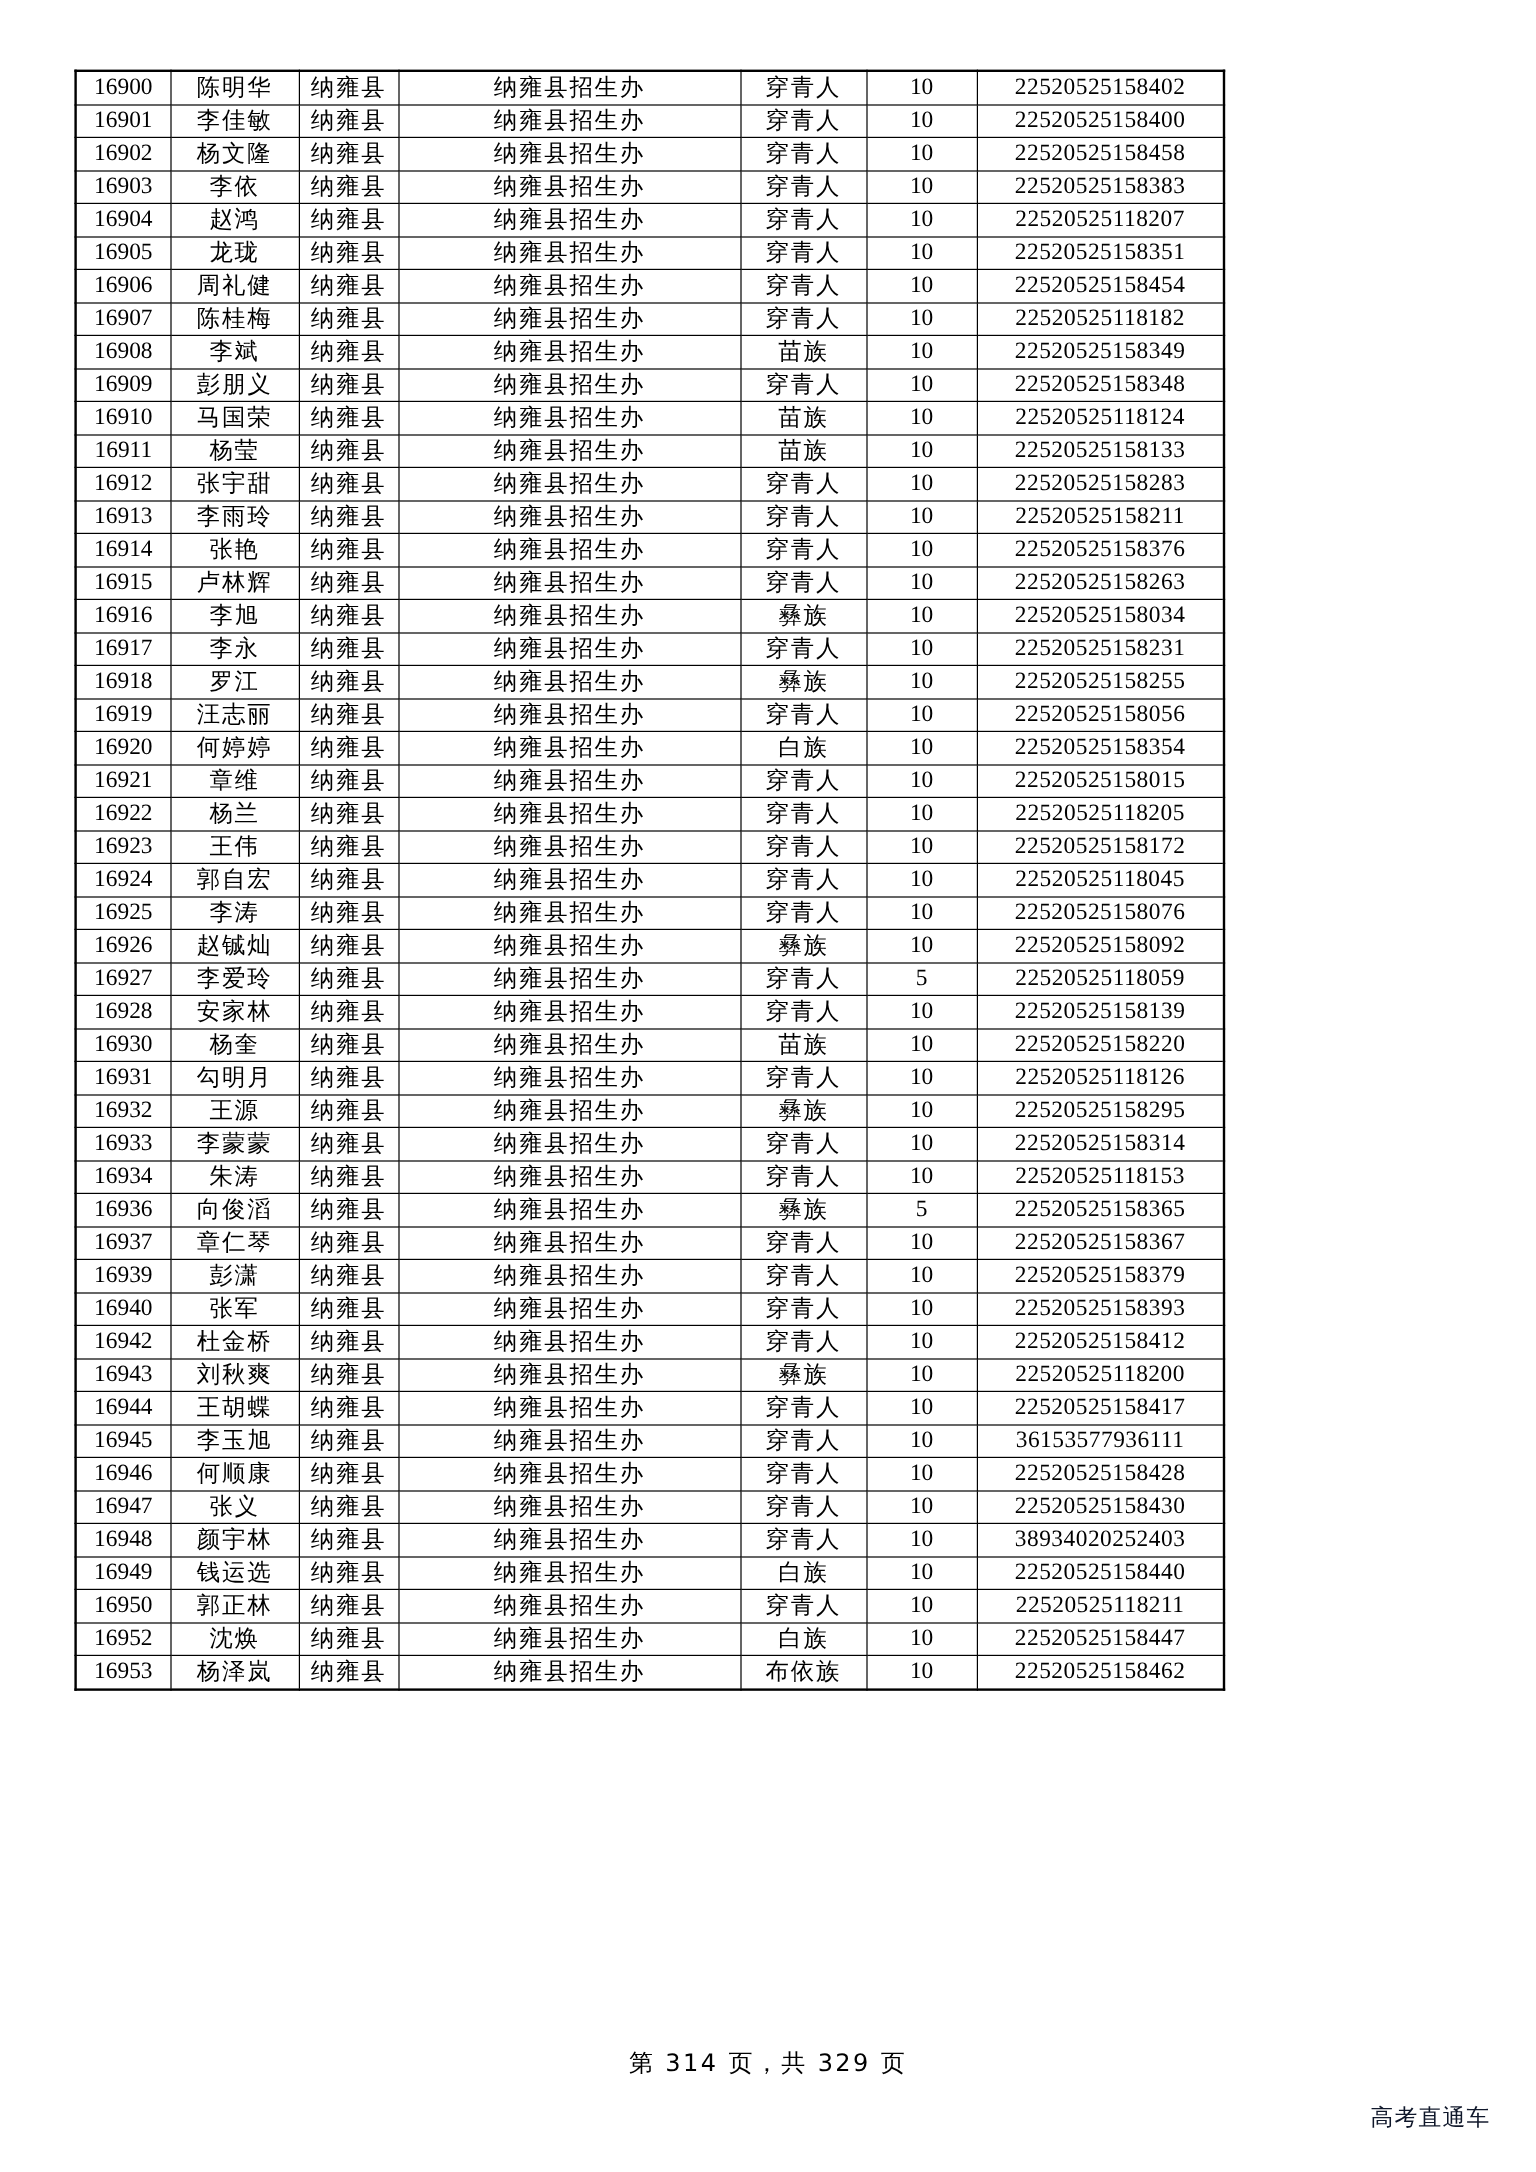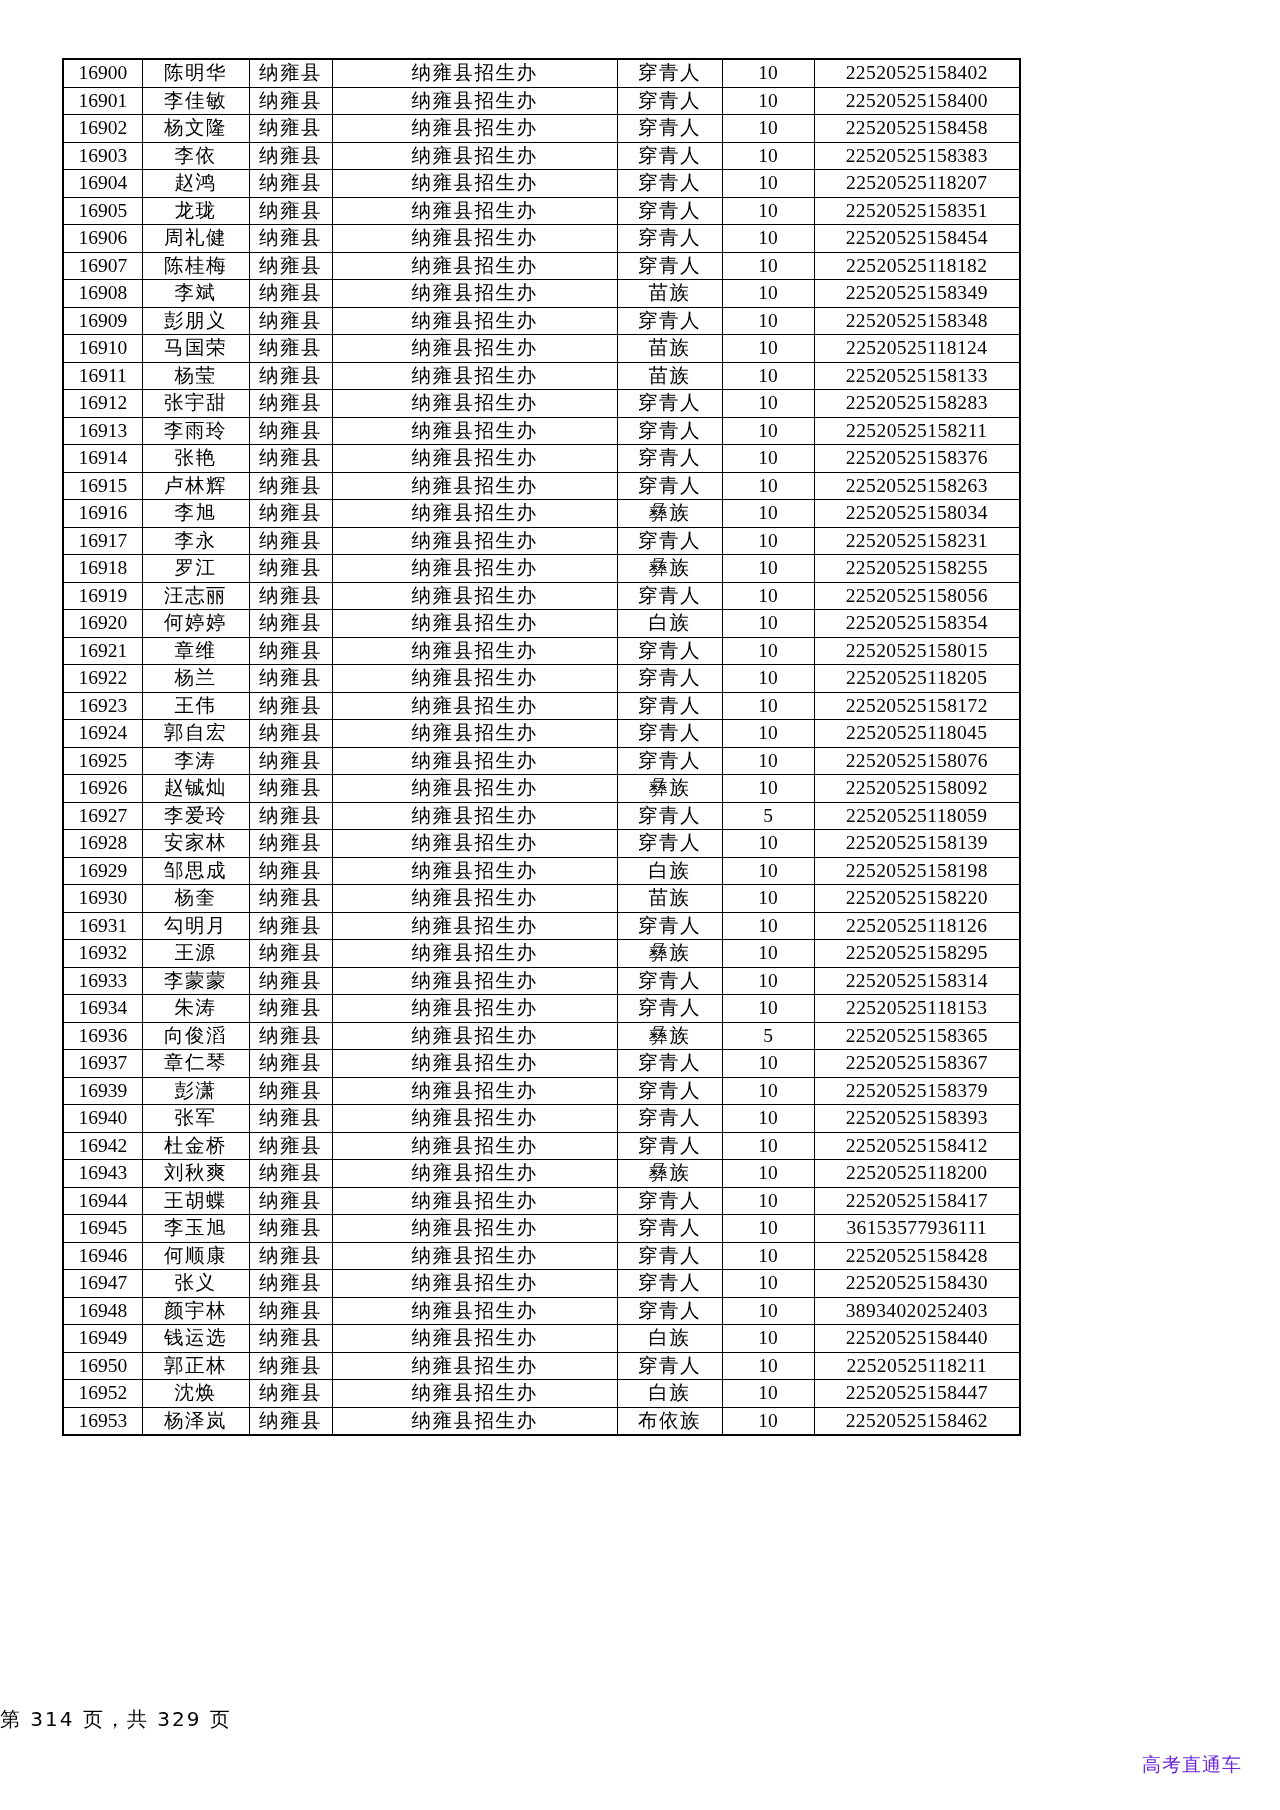--- a/index.html
+++ b/index.html
@@ -54,33 +54,33 @@
     letter-spacing: 1.5px;
     font-size: 18.5px;
   }
   td.exam { letter-spacing: 0.4px; font-size: 19.5px; }
 
   .footer {
     position: absolute;
     left: 0;
     right: 0;
     top: 1706px;
-    text-align: left;
+    text-align: center;
     font-family: "DejaVu Sans", "Liberation Sans", sans-serif;
     font-size: 20px;
     letter-spacing: 2px;
     color: #000;
   }
   .watermark {
     position: absolute;
     right: 38px;
     top: 1752px;
     font-family: Liberation Serif, serif;
     font-size: 19px;
-    color: #6d28d9;
+    color: #0f172a;
     letter-spacing: 1px;
   }
 </style>
 </head>
 <body>
 
 <div class="page">
   <table class="roster">
     <colgroup>
       <col class="c-id">
@@ -347,29 +347,20 @@
         <tr>
           <td class="id">16928</td>
           <td class="name">安家林</td>
           <td class="county">纳雍县</td>
           <td class="office">纳雍县招生办</td>
           <td class="eth">穿青人</td>
           <td class="pts">10</td>
           <td class="exam">22520525158139</td>
         </tr>
         <tr>
-          <td class="id">16929</td>
-          <td class="name">邹思成</td>
-          <td class="county">纳雍县</td>
-          <td class="office">纳雍县招生办</td>
-          <td class="eth">白族</td>
-          <td class="pts">10</td>
-          <td class="exam">22520525158198</td>
-        </tr>
-        <tr>
           <td class="id">16930</td>
           <td class="name">杨奎</td>
           <td class="county">纳雍县</td>
           <td class="office">纳雍县招生办</td>
           <td class="eth">苗族</td>
           <td class="pts">10</td>
           <td class="exam">22520525158220</td>
         </tr>
         <tr>
           <td class="id">16931</td>

